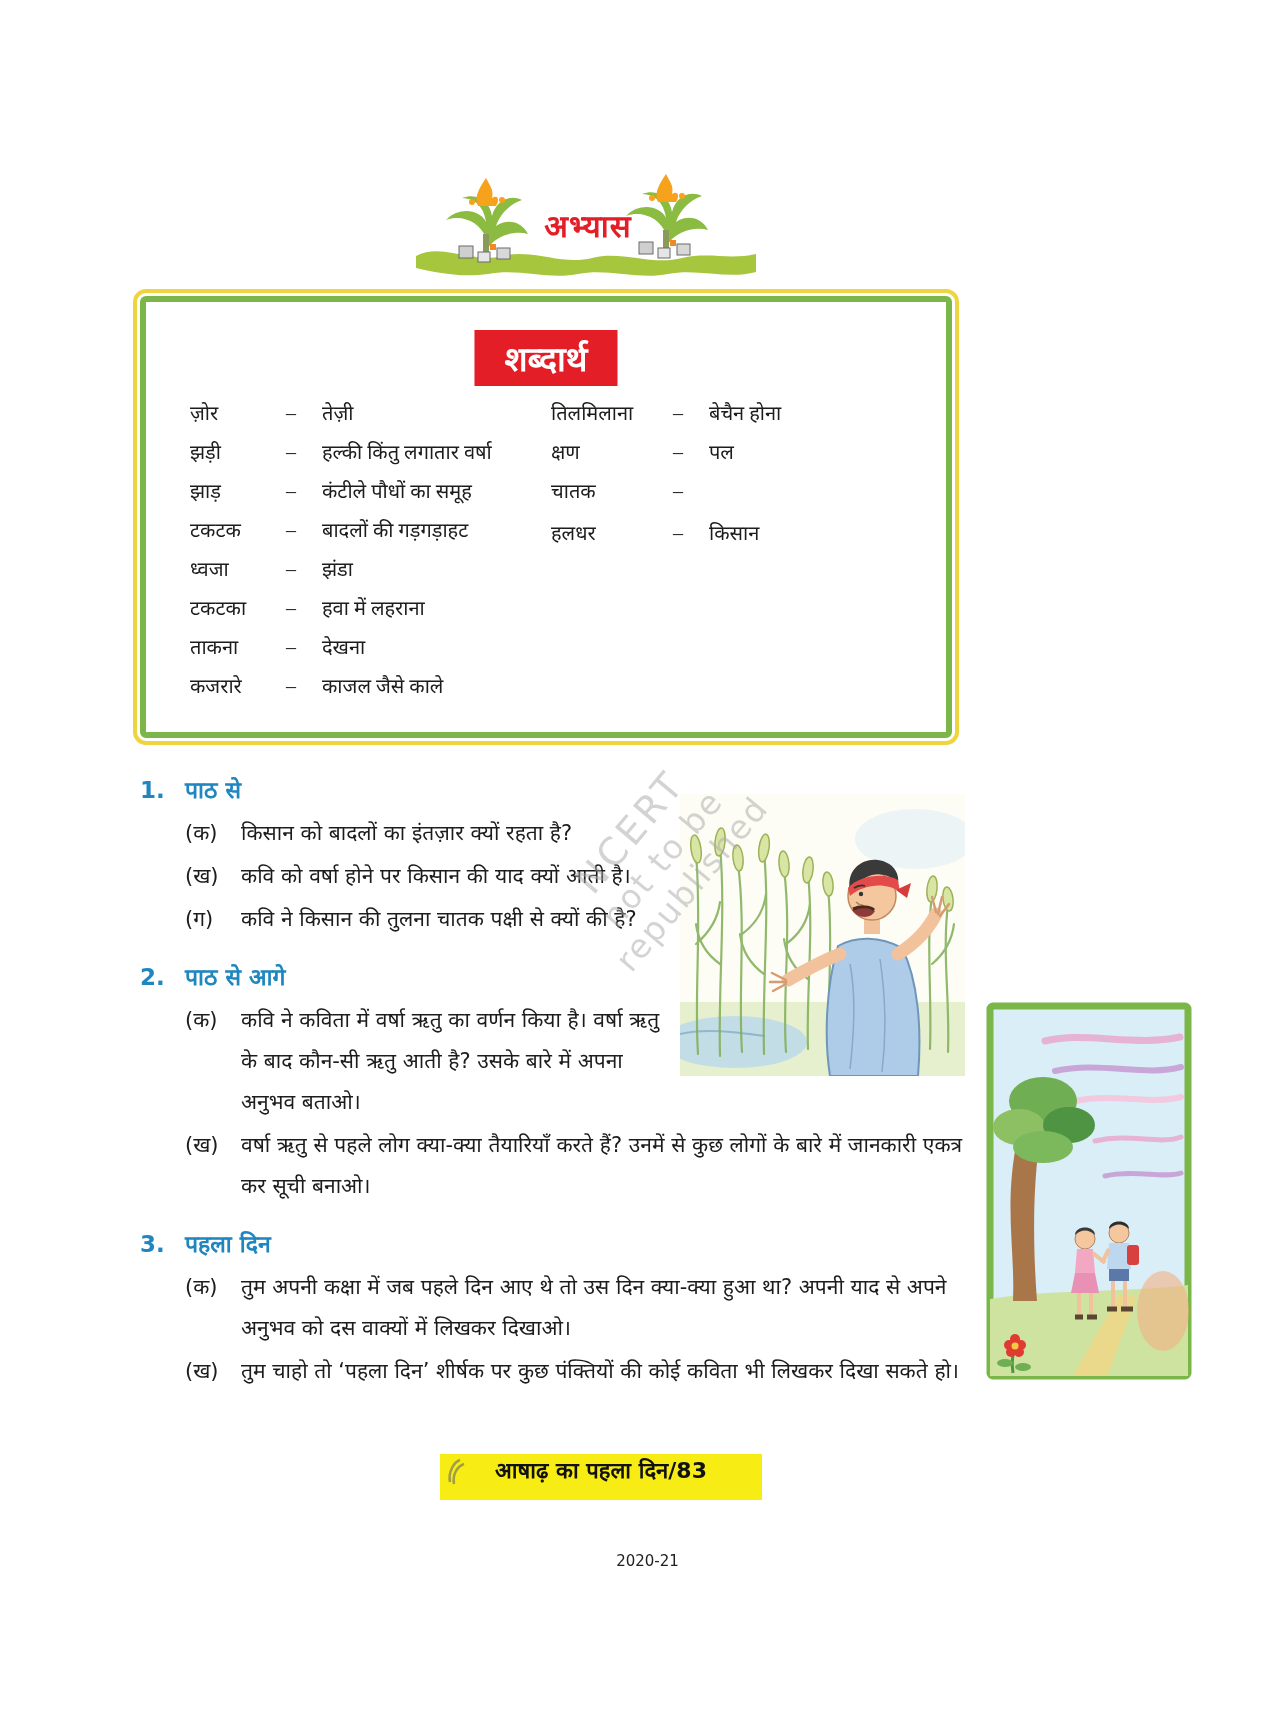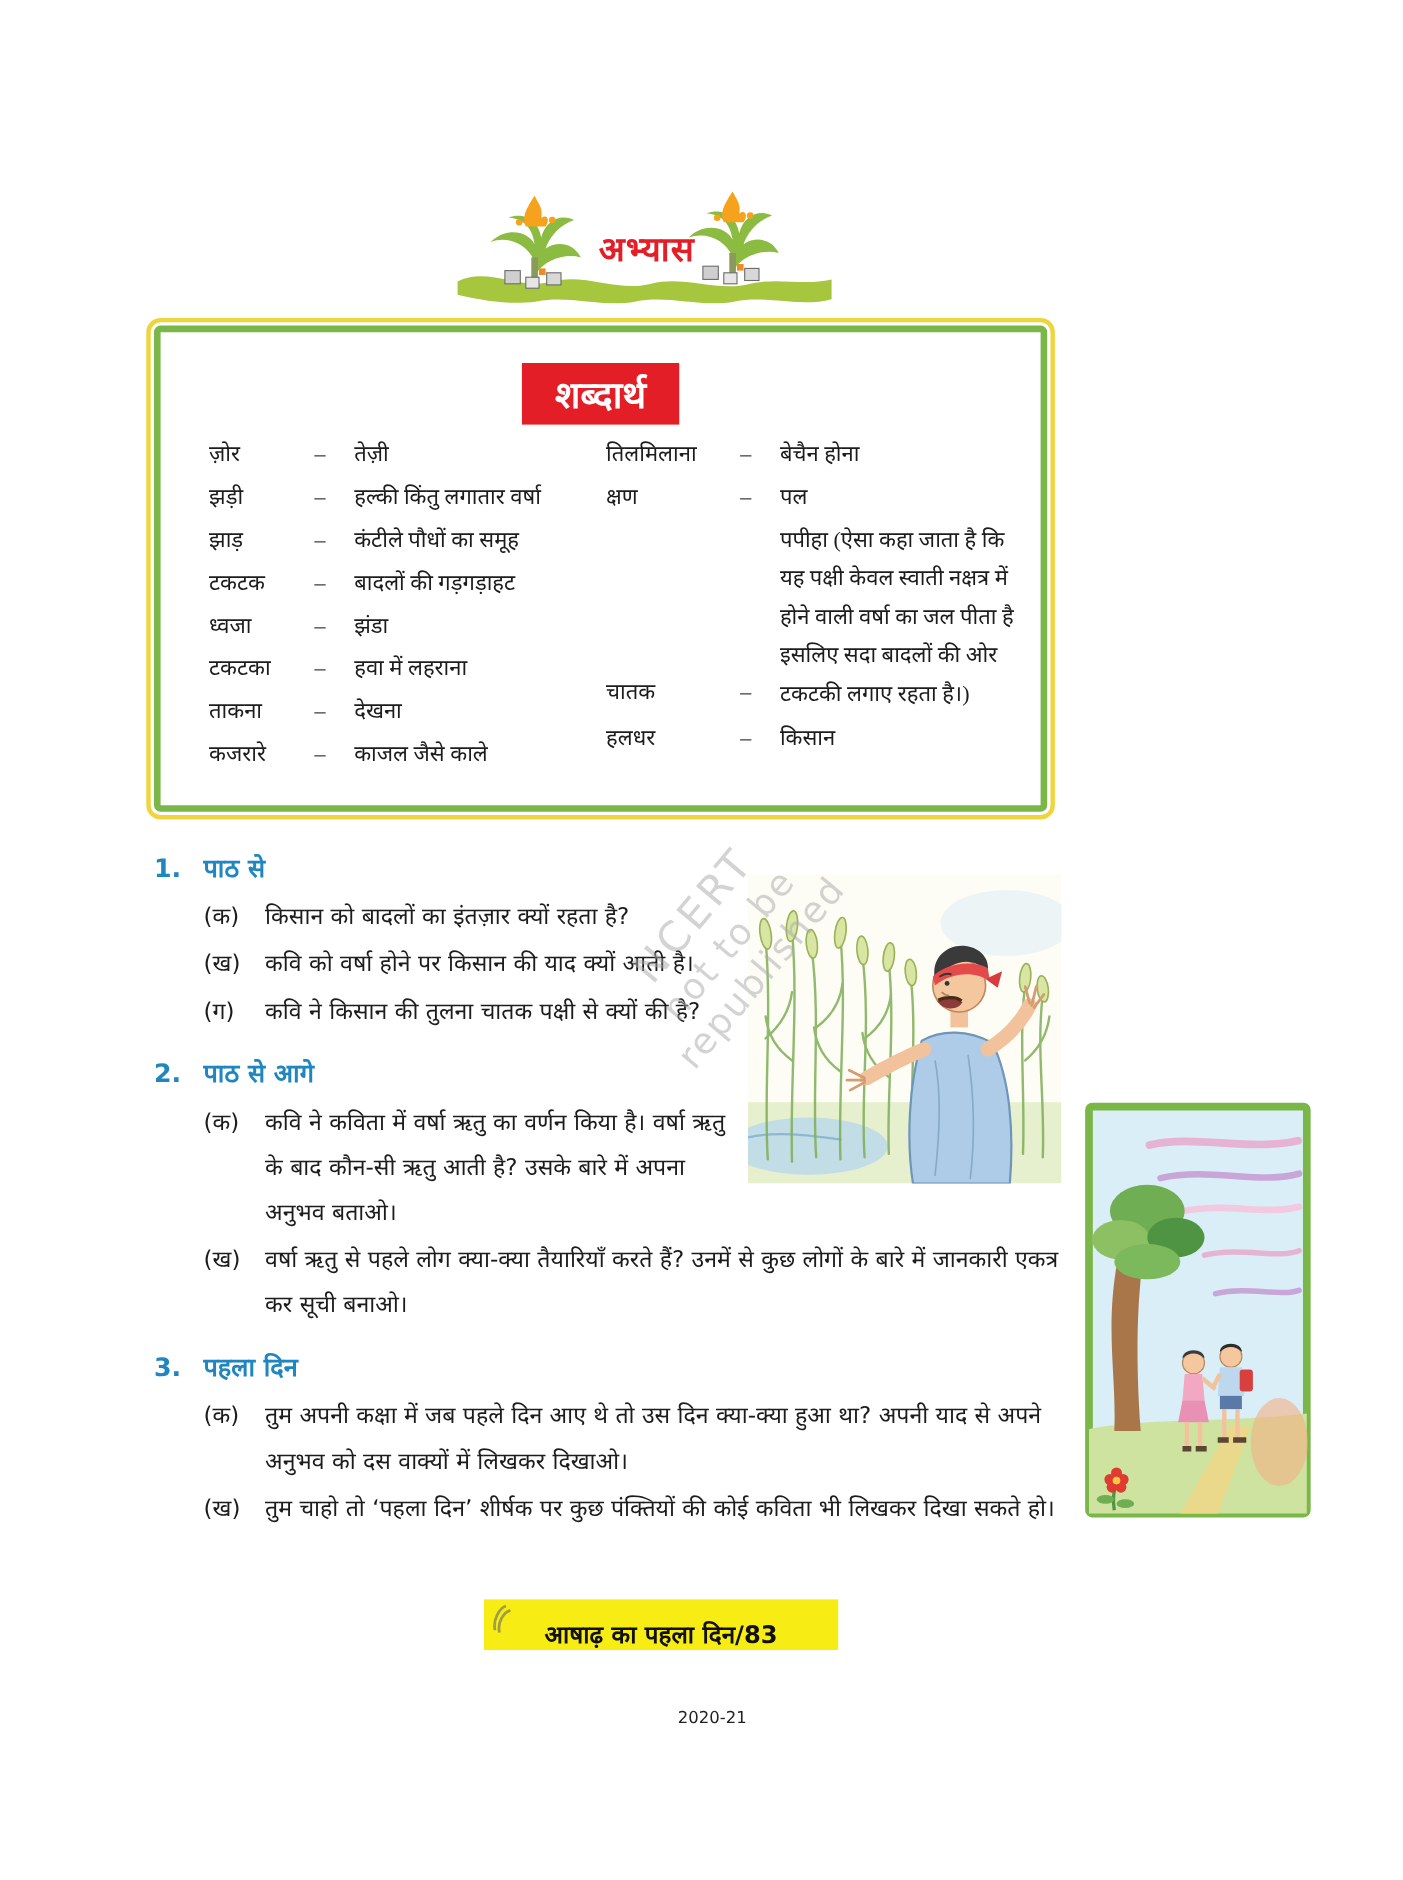--- a/index.html
+++ b/index.html
@@ -60,21 +60,21 @@
   .watermark {
     position:absolute; left:470px; top:780px; width:380px; text-align:center;
     transform:rotate(-50deg); color:#a9a9a9; opacity:0.5; pointer-events:none;
   }
   .watermark .wm1 { display:block; font-size:38px; letter-spacing:4px; }
   .watermark .wm2 { display:block; font-size:33px; letter-spacing:2px; }
 
   
   .footer-box {
     position:absolute; left:440px; top:1438px; width:322px; height:46px;
-    background:#f7ec13; display:flex; align-items:flex-end; justify-content:center; gap:8px;
+    background:#f7ec13; display:flex; align-items:flex-start; justify-content:center; gap:8px;
   }
   .footer-label { font-size:22px; font-weight:bold; color:#111; white-space:nowrap; }
   .footer-scribble { position:absolute; left:6px; top:2px; }
   .edition { position:absolute; left:0; top:1536px; width:100%; text-align:center; font-size:15px; color:#222;padding-left:20px; }
 </style>
 </head>
 <body>
 
 <div class="page">
 
@@ -153,21 +153,20 @@
         <span class="gm">बेचैन होना</span>
       </div>
       <div class="gloss-row">
         <span class="gw">क्षण</span>
         <span class="gd">–</span>
         <span class="gm">पल</span>
       </div>
       <div class="gloss-row">
         <span class="gw">चातक</span>
         <span class="gd">–</span>
-        <span class="gm gm-long">पपीहा (ऐसा कहा जाता है कि यह पक्षी केवल स्वाती नक्षत्र में होने वाली वर्षा का जल पीता है इसलिए सदा बादलों की ओर टकटकी लगाए रहता है।)</span>
       </div>
       <div class="gloss-row row-last">
         <span class="gw">हलधर</span>
         <span class="gd">–</span>
         <span class="gm">किसान</span>
       </div>
     </div>
   </div>
 
   <div class="sections">

